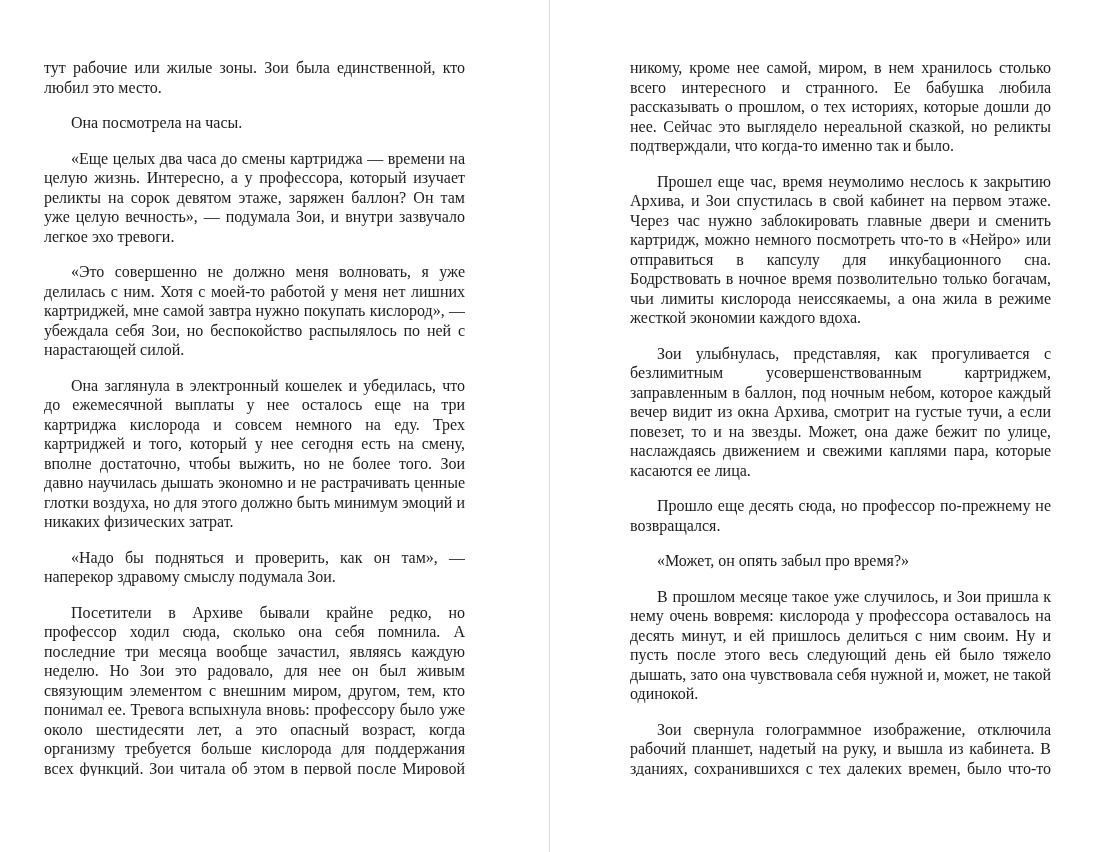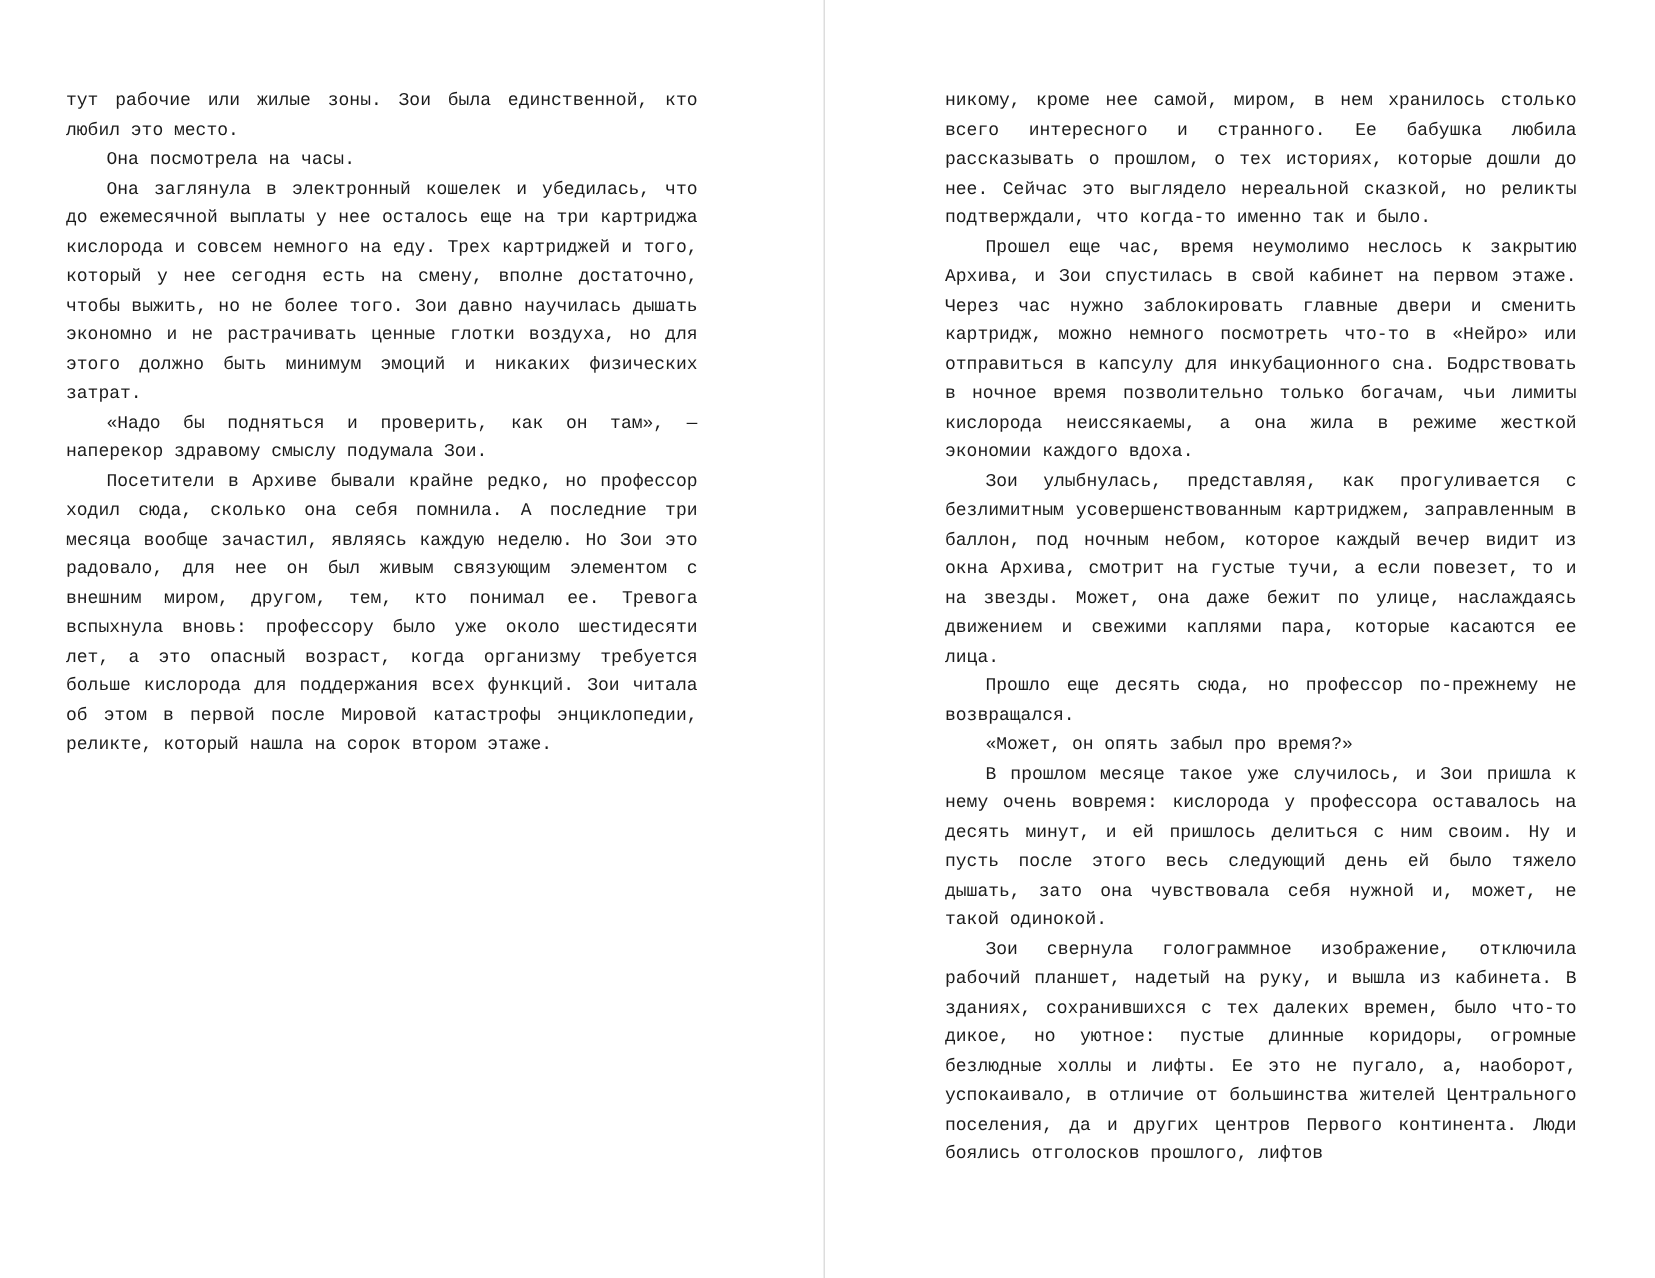--- a/index.html
+++ b/index.html
@@ -33,35 +33,34 @@
   }
   .page.left  { left: 0; }
   .page.right { left: 550px; }
   .page-text {
     position: absolute;
     top: 58px;
     width: 421px;
     height: 718px;
     overflow: hidden;
     color: #1b1b1b;
-    font-size: 12px;
+    font-size: 16px;
     line-height: 19.5px;
     text-align: justify;
     hyphens: auto;
-    font-family: Liberation Mono, monospace;
     -webkit-hyphens: auto;
   }
   .page.left  .page-text { left: 44px; }
   .page.right .page-text { left: 80px; }
   .para {
     margin: 0;
     padding: 0;
     text-indent: 0;
   }
-  .para.indent { text-indent: 27px; }
+  .para.indent { text-indent: 27px; margin-top: 16px; }
   .page-number {
     position: absolute;
     top: 779px;
     width: 421px;
     text-align: center;
     color: #1b1b1b;
     font-size: 14px;
     line-height: 16px;
   }
   .page.left  .page-number { left: 44px; }
@@ -69,20 +68,22 @@
 </style>
 </head>
 <body>
 
 <div class="spread">
 
   <div class="page left">
     <div class="page-text">
         <p class="para">тут рабочие или жилые зоны. Зои была единственной, кто любил это место.</p>
         <p class="para indent">Она посмотрела на часы.</p>
+        <p class="para indent">«Еще целых два часа до смены картриджа — времени на целую жизнь. Интересно, а у профессора, который изучает реликты на сорок девятом этаже, заряжен баллон? Он там уже целую вечность», — подумала Зои, и внутри зазвучало легкое эхо тревоги.</p>
+        <p class="para indent">«Это совершенно не должно меня волновать, я уже делилась с ним. Хотя с моей-то работой у меня нет лишних картриджей, мне самой завтра нужно покупать кислород», — убеждала себя Зои, но беспокойство распылялось по ней с нарастающей силой.</p>
         <p class="para indent">Она заглянула в электронный кошелек и убедилась, что до ежемесячной выплаты у нее осталось еще на три картриджа кислорода и совсем немного на еду. Трех картриджей и того, который у нее сегодня есть на смену, вполне достаточно, чтобы выжить, но не более того. Зои давно научилась дышать экономно и не растрачивать ценные глотки воздуха, но для этого должно быть минимум эмоций и никаких физических затрат.</p>
         <p class="para indent">«Надо бы подняться и проверить, как он там», — наперекор здравому смыслу подумала Зои.</p>
         <p class="para indent">Посетители в Архиве бывали крайне редко, но профессор ходил сюда, сколько она себя помнила. А последние три месяца вообще зачастил, являясь каждую неделю. Но Зои это радовало, для нее он был живым связующим элементом с внешним миром, другом, тем, кто понимал ее. Тревога вспыхнула вновь: профессору было уже около шестидесяти лет, а это опасный возраст, когда организму требуется больше кислорода для поддержания всех функций. Зои читала об этом в первой после Мировой катастрофы энциклопедии, реликте, который нашла на сорок втором этаже.</p>
       </div>
   </div>
 
   <div class="page-divider"></div>
 
   <div class="page right">
     <div class="page-text">

